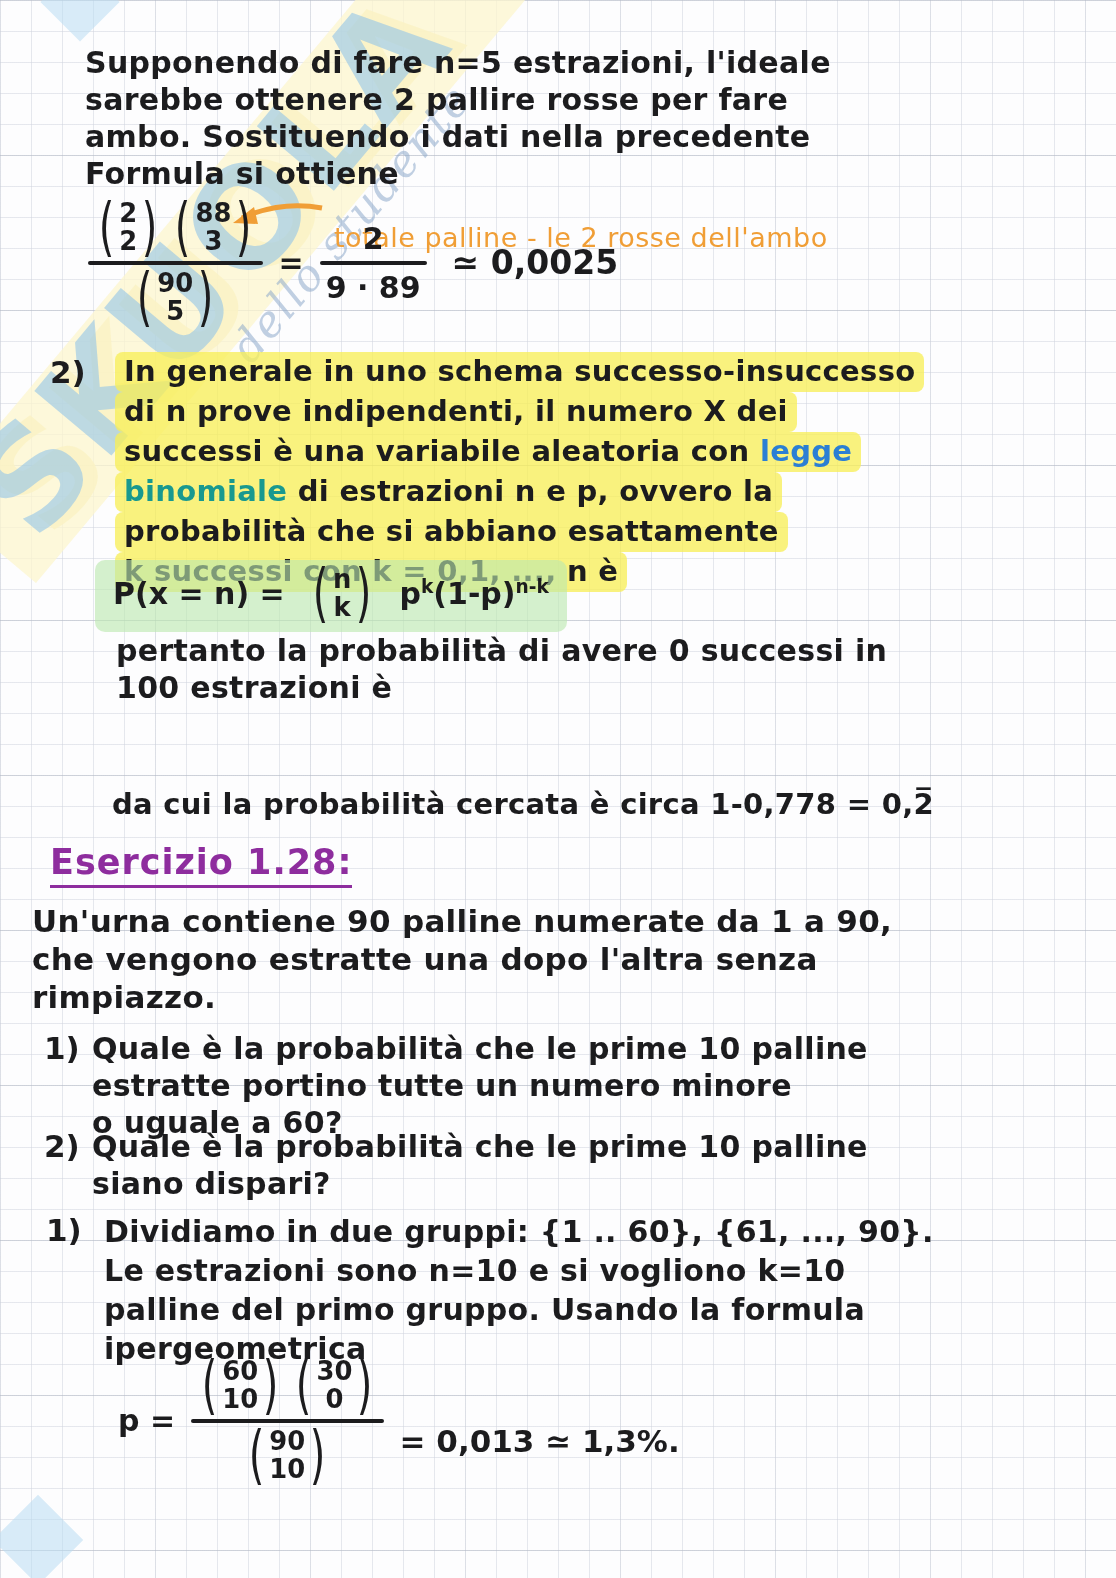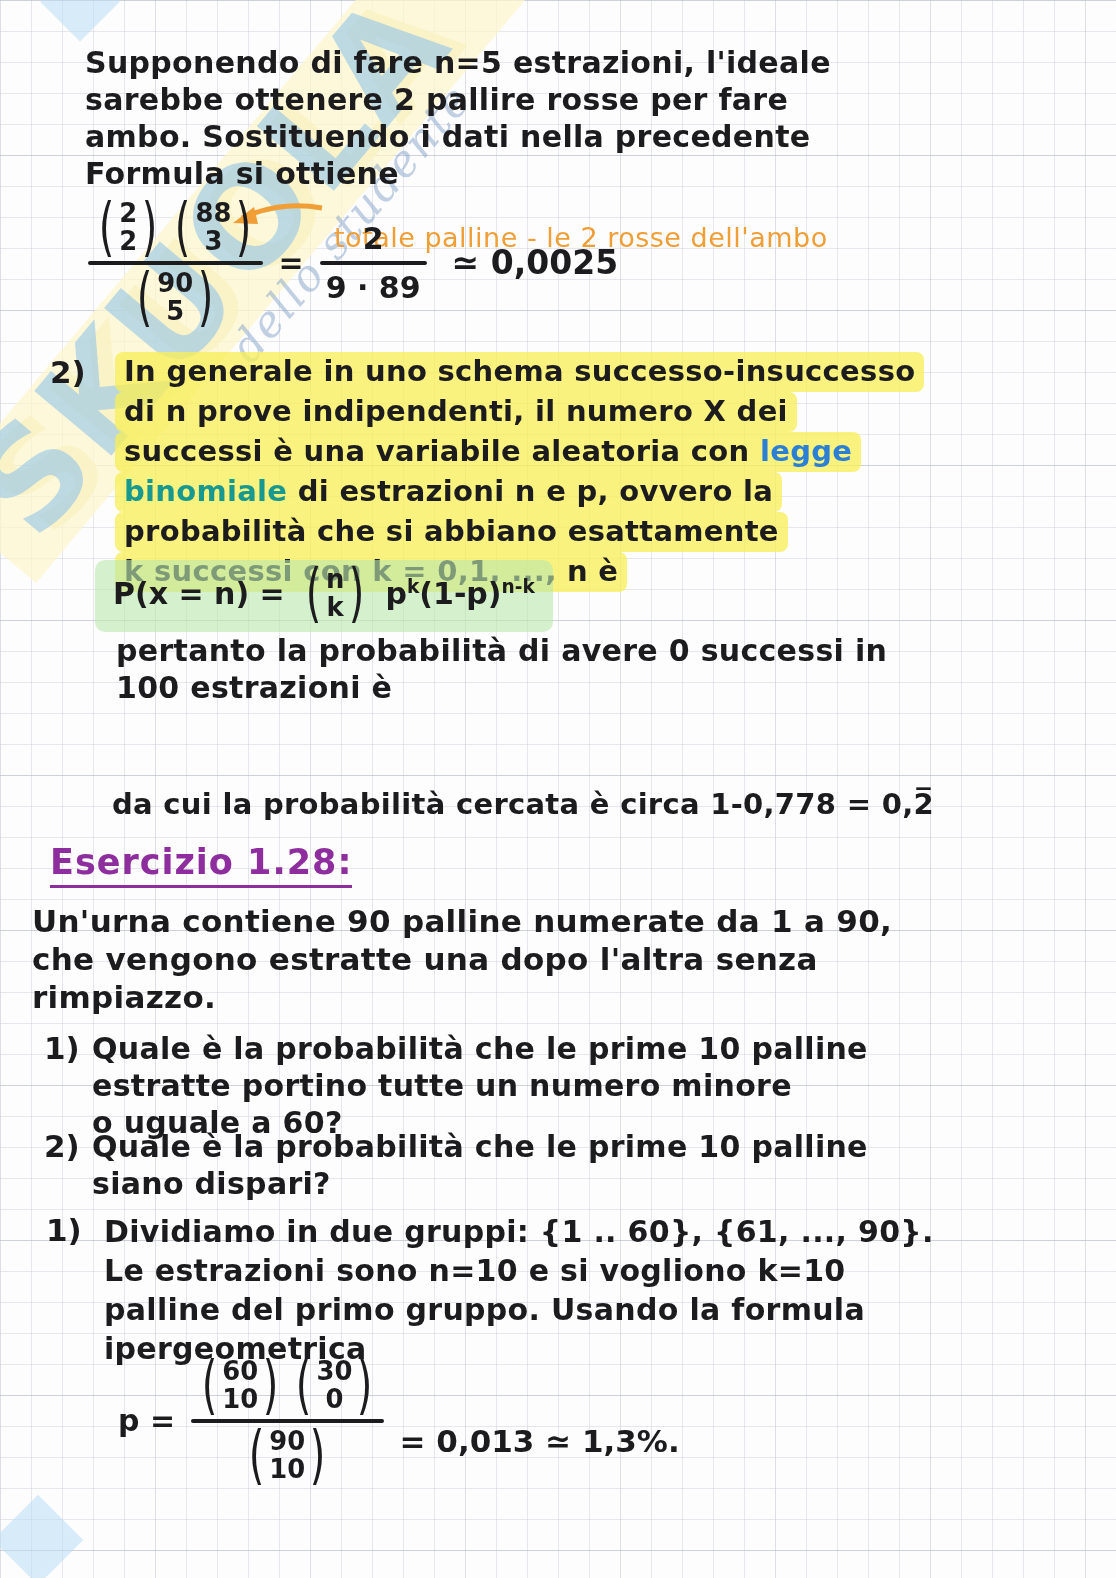--- a/index.html
+++ b/index.html
@@ -115,21 +115,21 @@
   <div class="abs ink" style="left:100px;top:352px;line-height:36px;font-size:29px;margin-left:15px;">
     <div><span class="hl">In generale in uno schema successo-insuccesso</span></div>
     <div><span class="hl">di n prove indipendenti, il numero X dei</span></div>
     <div><span class="hl"><span>successi è una variabile aleatoria con </span><span class="blue">legge</span></span></div>
     <div><span class="hl"><span class="teal">binomiale</span><span> di estrazioni n e p, ovvero la</span></span></div>
     <div><span class="hl">probabilità che si abbiano esattamente</span></div>
     <div><span class="hl">k successi con k = 0,1, ..., n è</span></div>
   </div>
 
   <div class="abs" style="left:95px;top:560px;">
-    <span class="hl-green mrow" style="gap:16px;">
+    <span class="hl-green mrow" style="gap:23px;">
       <span>P(x = n) =</span>
       <span class="binom">
         <span class="p">(</span>
         <span class="c">
             <span>n</span>
             <span>k</span>
           </span>
         <span class="p">)</span>
       </span>
       <span><span>p</span><sup>k</sup><span>(1-p)</span><sup>n-k</sup></span>

